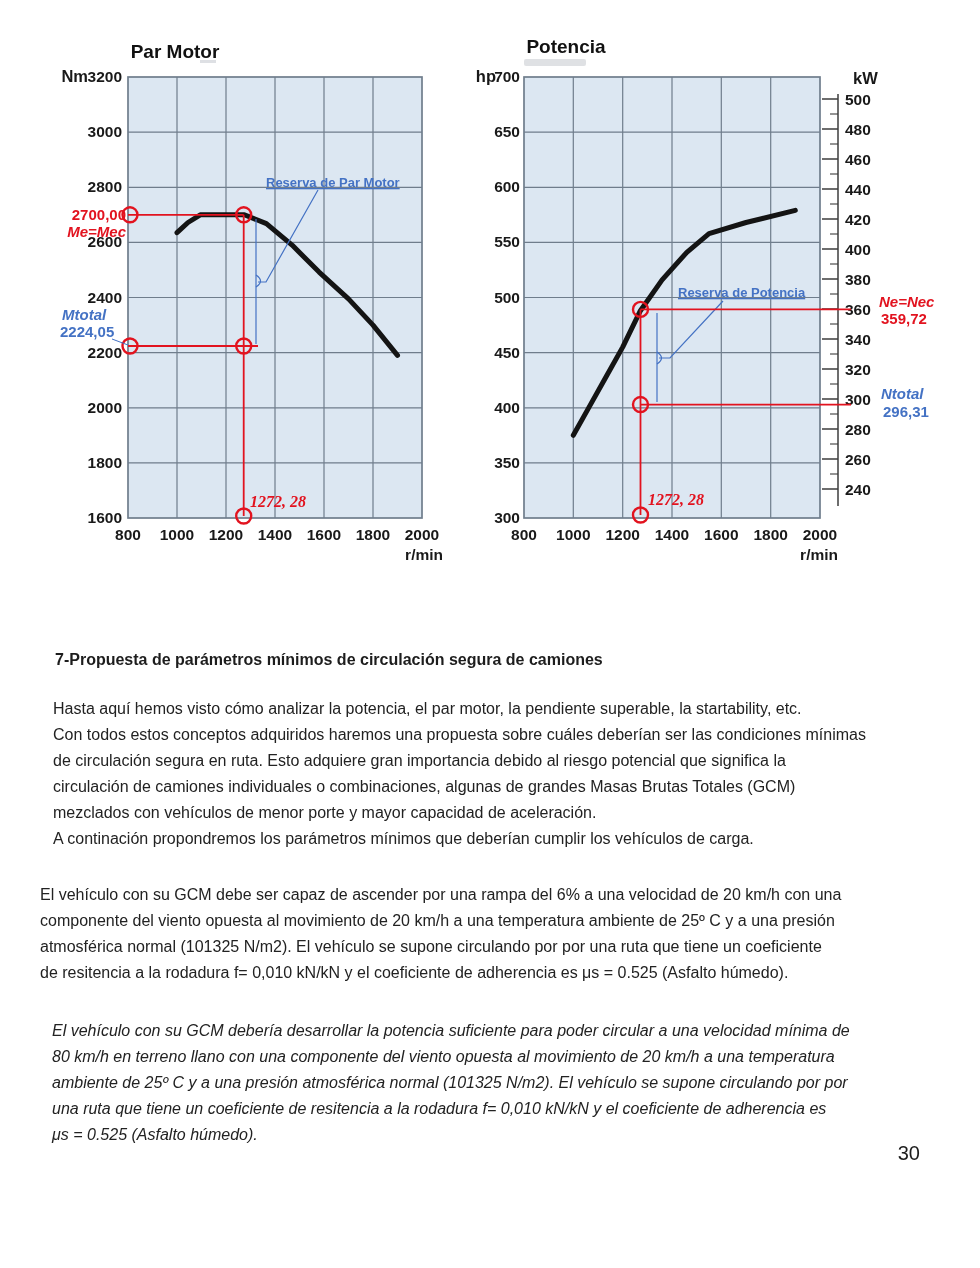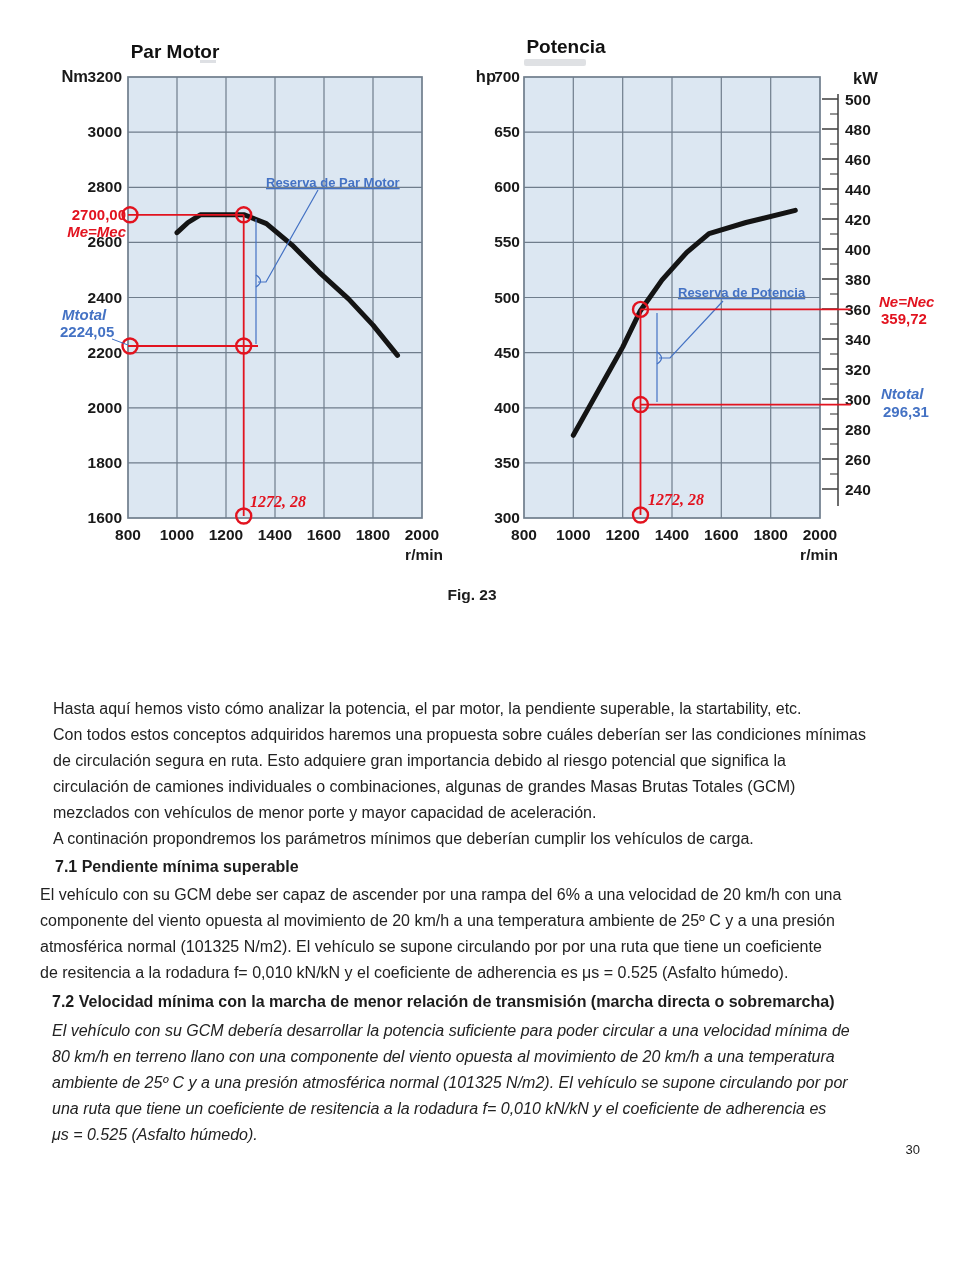--- a/index.html
+++ b/index.html
@@ -8,21 +8,21 @@
   .abs{position:absolute;}
   .caption{left:0;top:586px;width:944px;text-align:center;font-weight:bold;font-size:15.5px;}
   .hd{font-weight:bold;font-size:16px;}
   .h7{left:55px;top:651px;width:880px;}
   .h71{left:55px;top:858px;width:880px;}
   .h72{left:52px;top:993px;width:900px;}
   .body-text{font-size:16px;line-height:25.9px;white-space:pre-line;width:910px;color:#222;}
   .p7{left:53px;top:696px;}
   .p71{left:40px;top:882px;}
   .p72{left:52px;top:1018px;font-style:italic;}
-  .pageno{left:860px;top:1142px;width:60px;text-align:right;font-size:13px;}
+  .pageno{left:860px;top:1142px;width:60px;text-align:right;font-size:20px;}
   
   .ctitle{font:bold 19px "Liberation Sans",sans-serif;fill:#111;}
   .tick{font:bold 15.5px "Liberation Sans",sans-serif;fill:#191919;}
   .unit{font:bold 16.5px "Liberation Sans",sans-serif;fill:#191919;}
   .annb{font:bold 15px "Liberation Sans",sans-serif;}
   .anni{font:italic bold 15px "Liberation Sans",sans-serif;}
   .serifnum{font:italic bold 16px "Liberation Serif",serif;}
   .resv{font:bold 13px "Liberation Sans",sans-serif;text-decoration:underline;}
 </style>
 </head>
@@ -154,36 +154,34 @@
         <circle cx="640.4957333333333" cy="404.53499999999997" r="7.5" fill="none" stroke="#e2131f" stroke-width="2.4"></circle>
         <circle cx="640.4957333333333" cy="515" r="7.5" fill="none" stroke="#e2131f" stroke-width="2.4"></circle>
         <text x="879" y="307.41999999999996" class="anni" fill="#e2131f">Ne=Nec</text>
         <text x="881" y="324.41999999999996" class="annb" fill="#e2131f">359,72</text>
         <text x="881" y="398.53499999999997" class="anni" fill="#4472c4">Ntotal</text>
         <text x="883" y="416.53499999999997" class="annb" fill="#4472c4">296,31</text>
         <text x="648" y="505" class="serifnum" fill="#e2131f">1272, 28</text>
       </g>
   </svg>
 
-  <div class="abs caption">Fig. 23</div>
 
+  <div class="abs hd h7">7-Propuesta de parámetros mínimos de circulación segura de camiones</div>
   <div class="abs body-text p7">Hasta aquí hemos visto cómo analizar la potencia, el par motor, la pendiente superable, la startability, etc.
 Con todos estos conceptos adquiridos haremos una propuesta sobre cuáles deberían ser las condiciones mínimas
 de circulación segura en ruta. Esto adquiere gran importancia debido al riesgo potencial que significa la
 circulación de camiones individuales o combinaciones, algunas de grandes Masas Brutas Totales (GCM)
 mezclados con vehículos de menor porte y mayor capacidad de aceleración.
 A continación propondremos los parámetros mínimos que deberían cumplir los vehículos de carga.</div>
 
-  <div class="abs hd h71">7.1 Pendiente mínima superable</div>
   <div class="abs body-text p71">El vehículo con su GCM debe ser capaz de ascender por una rampa del 6% a una velocidad de 20 km/h con una
 componente del viento opuesta al movimiento de 20 km/h a una temperatura ambiente de 25º C y a una presión
 atmosférica normal (101325 N/m2). El vehículo se supone circulando por por una ruta que tiene un coeficiente
 de resitencia a la rodadura f= 0,010 kN/kN y el coeficiente de adherencia es μs = 0.525 (Asfalto húmedo).</div>
 
-  <div class="abs hd h72">7.2 Velocidad mínima con la marcha de menor relación de transmisión (marcha directa o sobremarcha)</div>
   <div class="abs body-text p72">El vehículo con su GCM debería desarrollar la potencia suficiente para poder circular a una velocidad mínima de
 80 km/h en terreno llano con una componente del viento opuesta al movimiento de 20 km/h a una temperatura
 ambiente de 25º C y a una presión atmosférica normal (101325 N/m2). El vehículo se supone circulando por por
 una ruta que tiene un coeficiente de resitencia a la rodadura f= 0,010 kN/kN y el coeficiente de adherencia es
 μs = 0.525 (Asfalto húmedo).</div>
 
   <div class="abs pageno">30</div>
 </div>
 
 </body></html>

